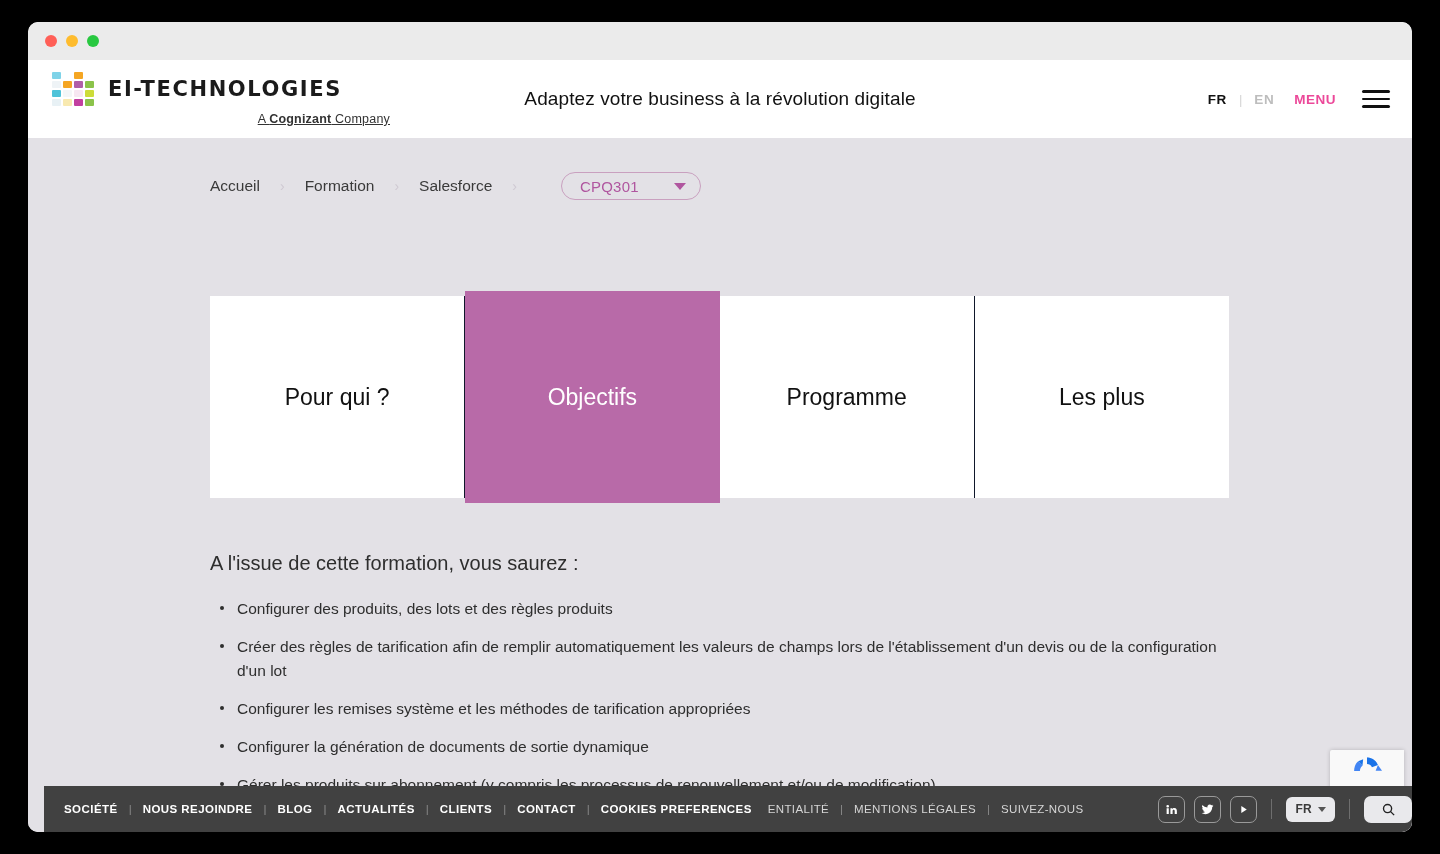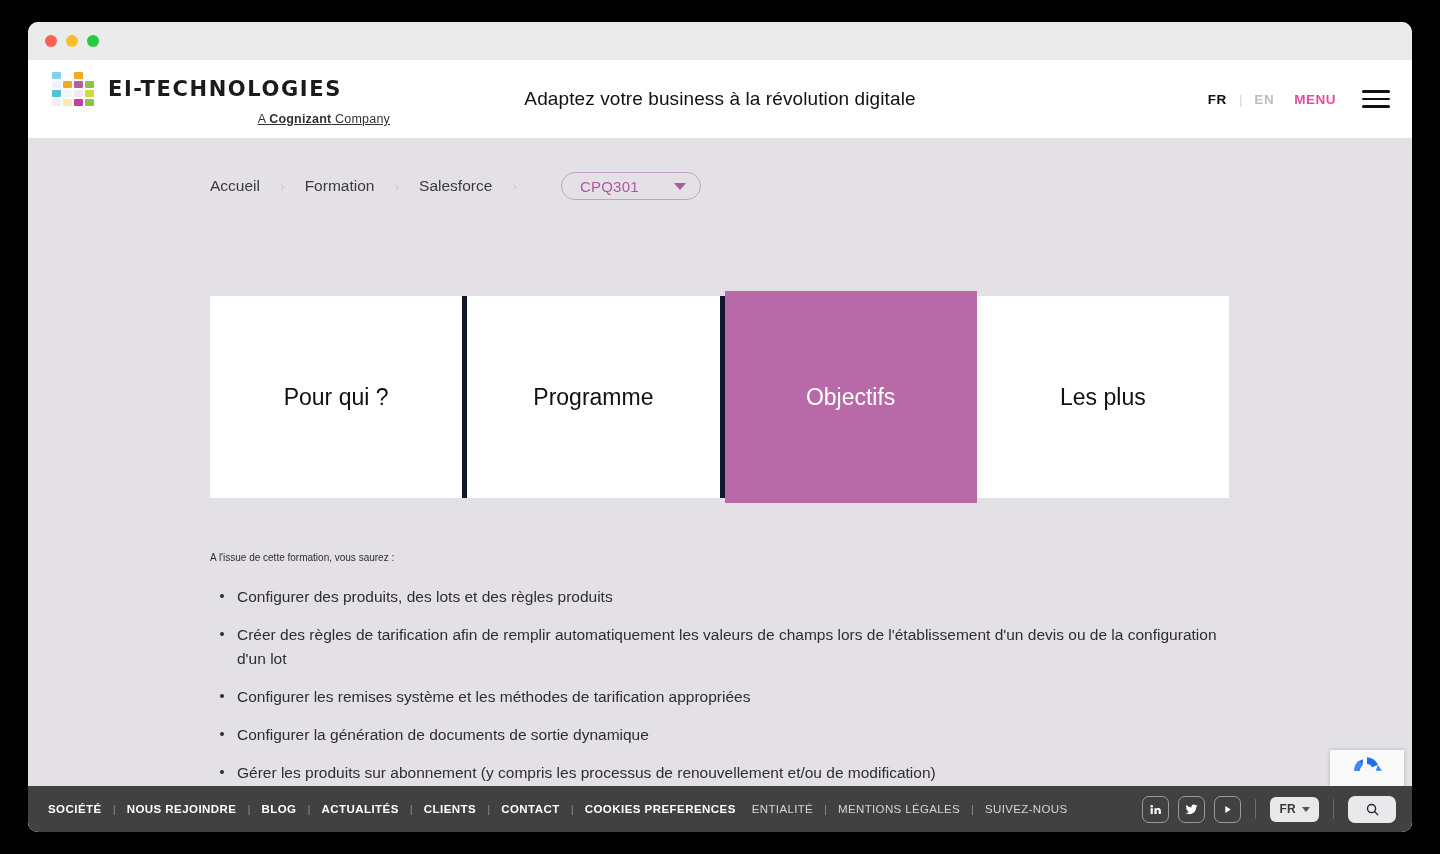--- a/index.html
+++ b/index.html
@@ -75,51 +75,51 @@
   .crumb-select .val{font-size:15px;color:#b0569f;letter-spacing:.2px;}
   .caret{width:0;height:0;border-left:6px solid transparent;border-right:6px solid transparent;border-top:7px solid #b0569f;}
 
   
   .tabs{
     position:absolute;left:182px;top:236px;width:1019px;height:202px;display:flex;
   }
   .tab{
     flex:1;background:#ffffff;display:flex;align-items:center;justify-content:center;
     text-align:center;font-size:23px;color:#111;line-height:1.25;
-    border-right:5px solid #0f172a;box-sizing:border-box;
+    border-right:1px solid #0f172a;box-sizing:border-box;
   }
   .tab:last-child{border-right:none;}
   .tab.active{
     background:#b86aa8;color:#ffffff;margin:-5px 0;height:212px;align-self:center;
     border-right:none;position:relative;z-index:1;
   }
 
   
   .content{position:absolute;left:182px;top:492px;width:1010px;}
-  .lead{font-size:10px;color:#2e2e2e;margin:0 0 22px 0;}
+  .lead{font-size:20px;color:#2e2e2e;margin:0 0 22px 0;}
   ul.objectives{list-style:none;margin:0;padding:0;}
   ul.objectives li{
     position:relative;padding-left:27px;margin-bottom:14px;
     font-size:15.5px;color:#2e2e2e;line-height:1.55;
   }
   ul.objectives li::before{
     content:"";position:absolute;left:10px;top:9px;width:4px;height:4px;border-radius:50%;background:#2e2e2e;
   }
 
   
   .recaptcha{
     position:absolute;right:8px;bottom:40px;width:74px;height:42px;background:#f9f9f9;
     border-radius:2px 0 0 2px;box-shadow:0 0 4px rgba(0,0,0,.2);overflow:hidden;
     display:flex;align-items:center;justify-content:center;
   }
   .recaptcha svg{width:34px;height:34px;}
 
   
   .footer{
-    position:absolute;left:0;bottom:0;width:1384px;height:46px;background:#414141;
+    position:absolute;left:16px;bottom:0;width:1384px;height:46px;background:#414141;
     display:flex;align-items:center;padding:0 16px 0 20px;box-sizing:border-box;
   }
   .f-link{
     color:#ffffff;font-size:11.5px;font-weight:700;letter-spacing:.45px;white-space:nowrap;
   }
   .f-link.light{color:#d6d6d6;font-weight:400;letter-spacing:.35px;}
   .f-sep{color:#8a8a8a;font-size:11.5px;margin:0 11px;}
   .f-gap{width:16px;flex:none;}
   .f-right{margin-left:auto;display:flex;align-items:center;gap:9px;}
   .soc{
@@ -202,22 +202,22 @@
       <span class="crumb">Salesforce</span>
       <span class="crumb-sep">›</span>
       <span class="crumb-select">
         <span class="val">CPQ301</span>
         <span class="caret"></span>
       </span>
     </div>
 
     <div class="tabs">
       <div class="tab">Pour qui ?</div>
+      <div class="tab active">Objectifs</div>
       <div class="tab">Programme</div>
-      <div class="tab active">Objectifs</div>
       <div class="tab">Les plus</div>
     </div>
 
     <div class="content">
       <p class="lead">A l'issue de cette formation, vous saurez :</p>
       <ul class="objectives">
         <li>Configurer des produits, des lots et des règles produits</li>
         <li>Créer des règles de tarification afin de remplir automatiquement les valeurs de champs lors de l'établissement d'un devis ou de la configuration d'un lot</li>
         <li>Configurer les remises système et les méthodes de tarification appropriées</li>
         <li>Configurer la génération de documents de sortie dynamique</li>

